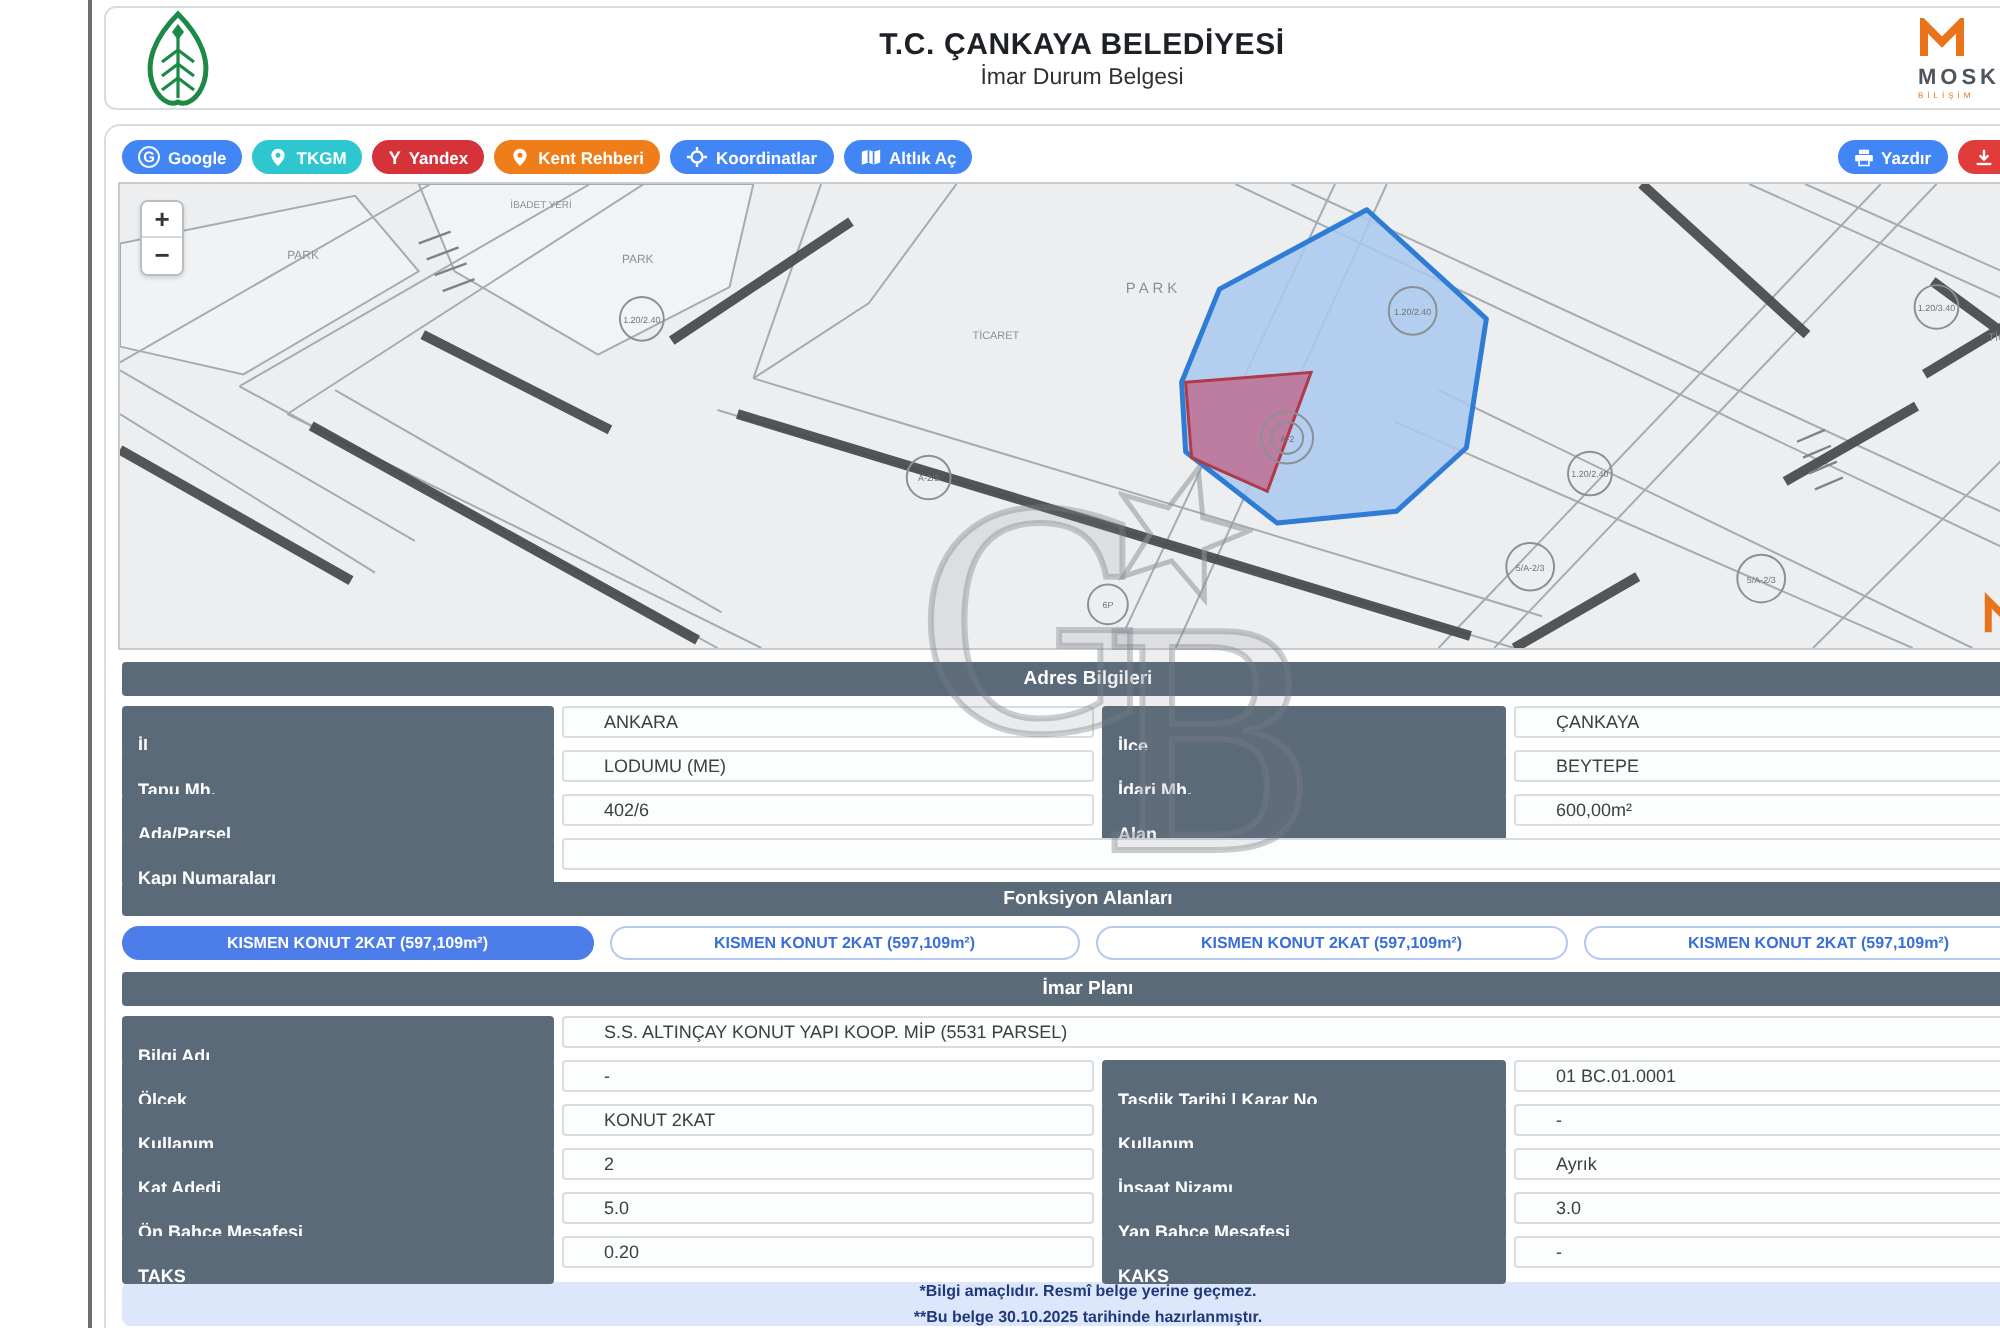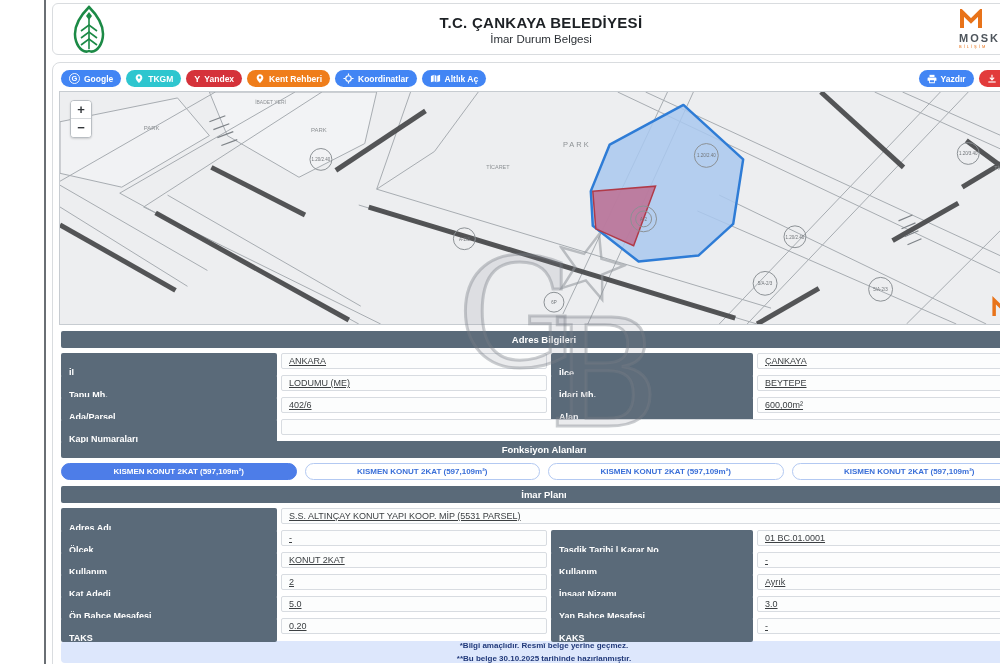--- a/index.html
+++ b/index.html
@@ -57,21 +57,21 @@
   .wm-star { position:absolute; left:104px; top:0; transform:rotate(16deg); opacity:.55; }
 
   
   .sech { margin:6px 8px 5px; height:17px; line-height:17px; background:#5a6a79; color:#fff;
           text-align:center; font-size:9.5px; font-weight:bold; border-radius:2px; }
   .grid { display:grid; grid-template-columns:216px 266px 202px 1fr; column-gap:4px; row-gap:6px;
           grid-auto-rows:16px; margin:0 8px; }
   .lab { background:#5a6a79; color:#fff; font-size:9px; font-weight:bold; border-radius:2px;
          padding:12px 8px; line-height:16px; white-space:nowrap; overflow:hidden; }
   .val { background:#fcfdfd; border:1px solid #d8dce1; border-radius:2px; color:#3c4043;
-         font-size:9px; padding:0 7px; line-height:14px; white-space:nowrap; overflow:hidden;text-decoration:underline; }
+         font-size:9px; padding:0 20px; line-height:14px; white-space:nowrap; overflow:hidden; }
   .span3 { grid-column:2 / -1; }
 
   .fnrow { display:grid; grid-template-columns:repeat(4,1fr); gap:8px; margin:0 8px; }
   .fbtn { height:17px; border-radius:9px; font-size:8px; font-weight:bold; font-family:inherit;
           cursor:pointer; white-space:nowrap; overflow:hidden; }
   .fbtn.sel { background:#4d7de8; color:#fff; border:1px solid #4d7de8; }
   .fbtn.unsel { background:#fff; color:#3a6fd8; border:1px solid #b3c9f2; }
 
   .note { margin:7px 8px 4px; height:22px; background:#dde7fc; border-radius:4px;
           display:flex; justify-content:space-between; align-items:center; padding:0 12px;
@@ -307,21 +307,21 @@
     <div class="sech">Fonksiyon Alanları</div>
     <div class="fnrow">
       <button class="fbtn sel">KISMEN KONUT 2KAT (597,109m²)</button>
       <button class="fbtn unsel">KISMEN KONUT 2KAT (597,109m²)</button>
       <button class="fbtn unsel">KISMEN KONUT 2KAT (597,109m²)</button>
       <button class="fbtn unsel">KISMEN KONUT 2KAT (597,109m²)</button>
     </div>
 
     <div class="sech">İmar Planı</div>
     <div class="grid">
-      <div class="lab">Adres Adı</div>
+      <div class="lab">Bilgi Adı</div>
       <div class="val span3">S.S. ALTINÇAY KONUT YAPI KOOP. MİP (5531 PARSEL)</div>
 
       <div class="lab">Ölçek</div>
       <div class="val">-</div>
       <div class="lab">Tasdik Tarihi | Karar No</div>
       <div class="val">01 BC.01.0001</div>
 
       <div class="lab">Kullanım</div>
       <div class="val">KONUT 2KAT</div>
       <div class="lab">Kullanım</div>

